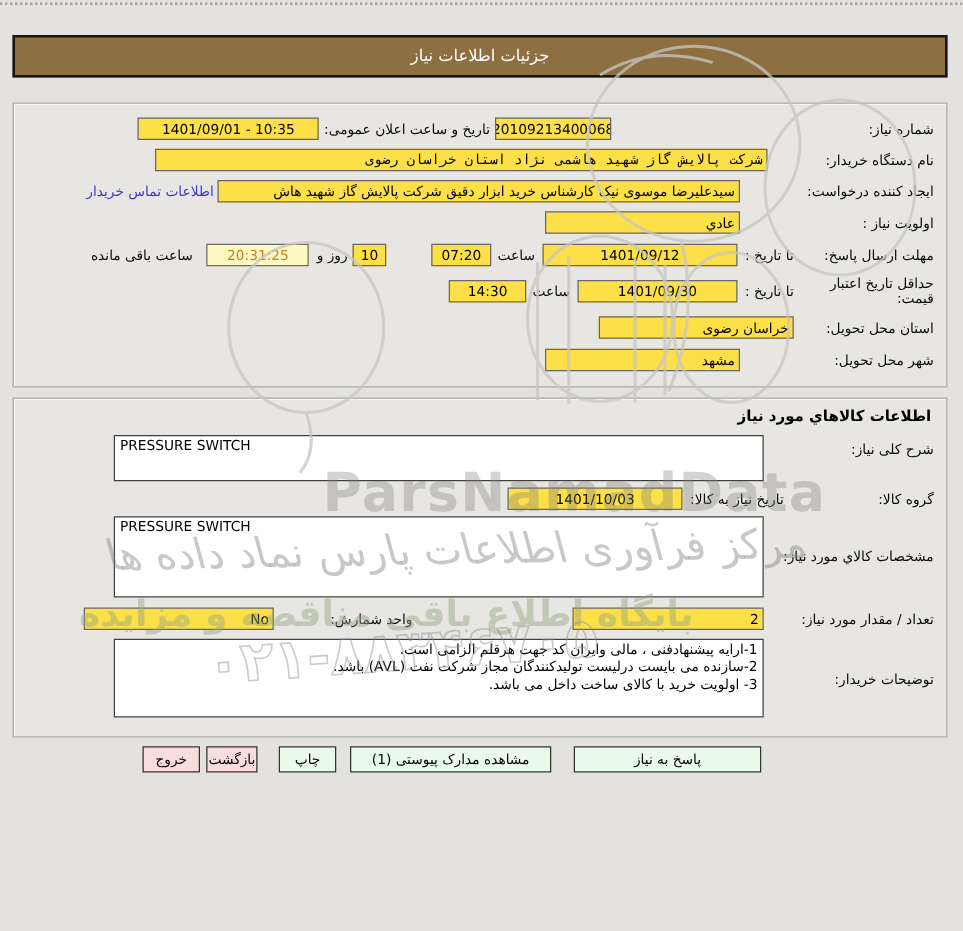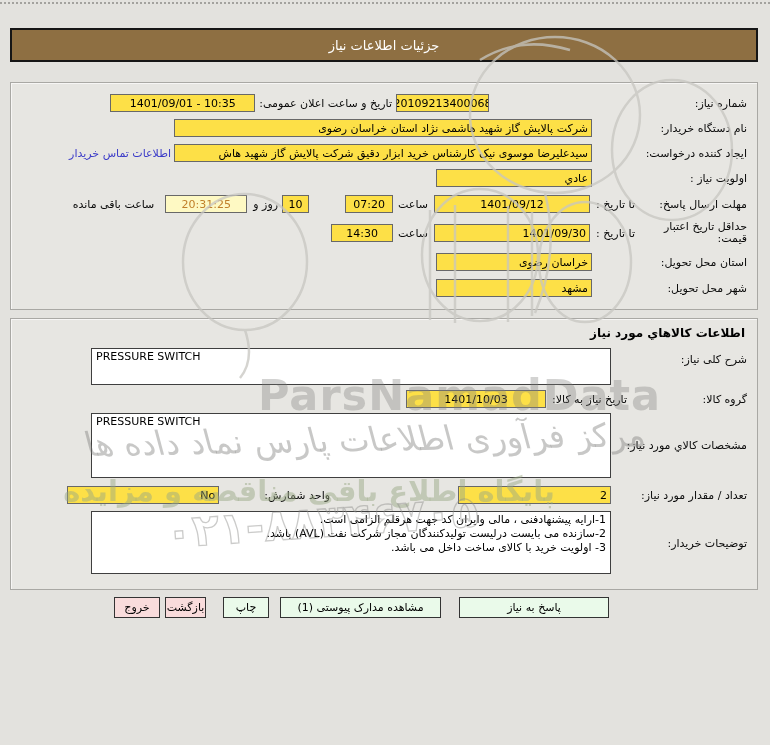--- a/index.html
+++ b/index.html
@@ -87,21 +87,21 @@
       <span>1201092134000685</span>
     </span>
     <span class="midlbl" style="margin-right:4px;">تاریخ و ساعت اعلان عمومی:</span>
     <span class="box center ltr fld" style="width:145px;margin-right:4px;">
       <span>1401/09/01 - 10:35</span>
     </span>
   </div>
 
   <div class="row" style="top:36px;">
     <span class="lbl">نام دستگاه خریدار:</span>
-    <span class="box fld" style="width:418px;margin-right:43px;">
+    <span class="box fld" style="width:490px;margin-right:21px;font-family:Liberation Mono, monospace;">
       <span>شرکت پالایش گاز شهید هاشمی نژاد    استان خراسان رضوی</span>
     </span>
   </div>
 
   <div class="row" style="top:61px;">
     <span class="lbl">ایجاد کننده درخواست:</span>
     <span class="box fld" style="width:418px;margin-right:43px;">
       <span>سیدعلیرضا موسوی نیک کارشناس خرید ابزار دقیق شرکت پالایش گاز شهید هاش</span>
     </span>
     <span class="link" style="margin-right:3px;">اطلاعات تماس خریدار</span>
@@ -130,32 +130,32 @@
     <span class="midlbl" style="margin-right:4px;">روز و</span>
     <span class="box yellow ltr fld" style="width:82px;margin-right:6px;">
       <span>20:31:25</span>
     </span>
     <span class="midlbl" style="margin-right:11px;">ساعت باقی مانده</span>
   </div>
 
   <div class="row" style="top:136px;height:28px;">
     <span class="lbl two">حداقل تاریخ اعتبار قیمت:</span>
     <span class="midlbl">تا تاریخ :</span>
-    <span class="box center ltr fld" style="width:156px;margin-right:6px;justify-content:flex-end;">
+    <span class="box center ltr fld" style="width:128px;margin-right:6px;">
       <span>1401/09/30</span>
     </span>
     <span class="midlbl" style="margin-right:6px;">ساعت</span>
     <span class="box center ltr fld" style="width:62px;margin-right:5px;">
       <span>14:30</span>
     </span>
   </div>
 
   <div class="row" style="top:170px;">
     <span class="lbl">استان محل تحویل:</span>
-    <span class="box fld" style="width:156px;margin-right:43px;">
+    <span class="box fld" style="width:156px;">
       <span>خراسان رضوی</span>
     </span>
   </div>
 
   <div class="row" style="top:196px;">
     <span class="lbl">شهر محل تحویل:</span>
     <span class="box fld" style="width:156px;margin-right:43px;">
       <span>مشهد</span>
     </span>
   </div>

